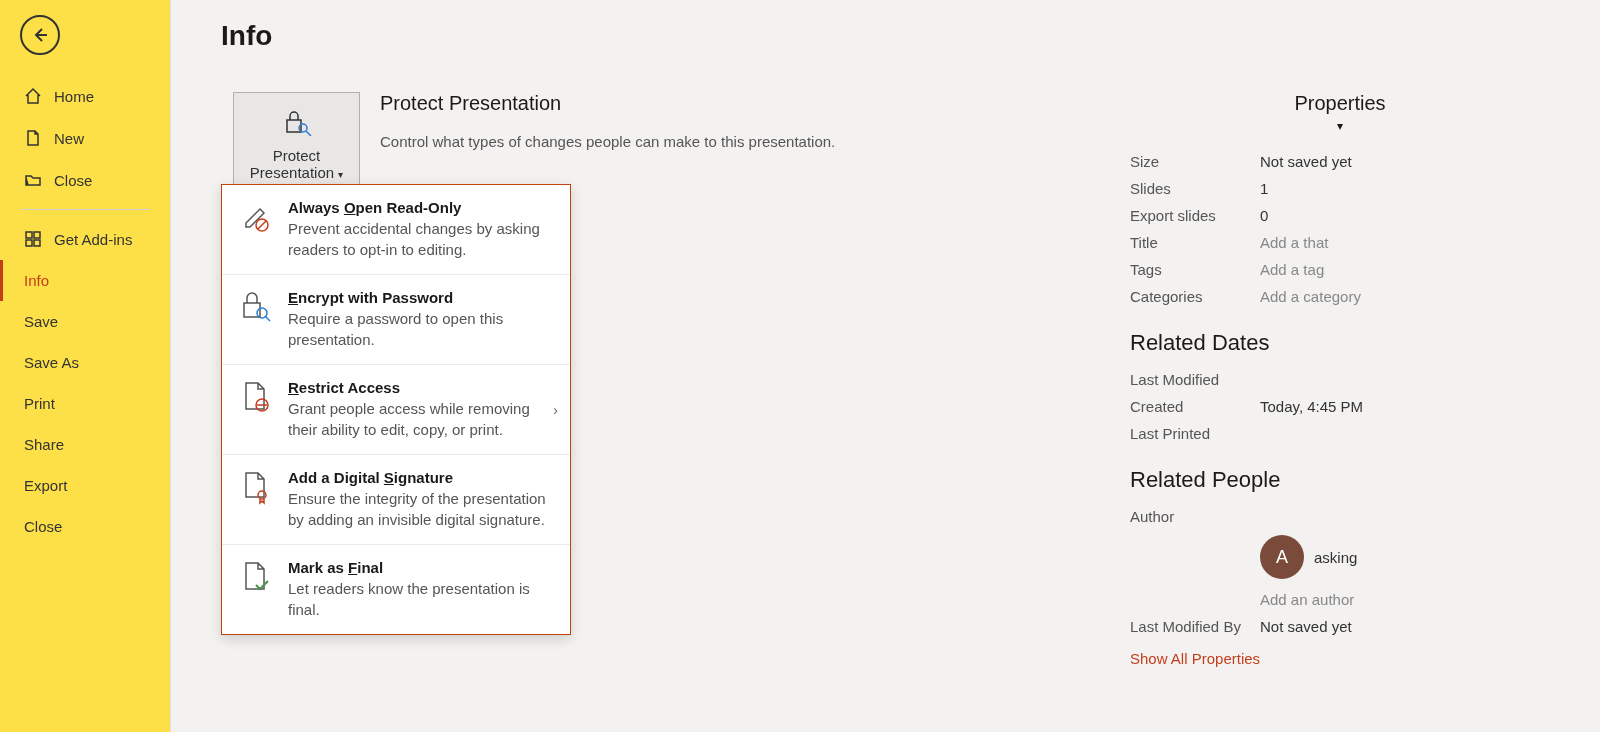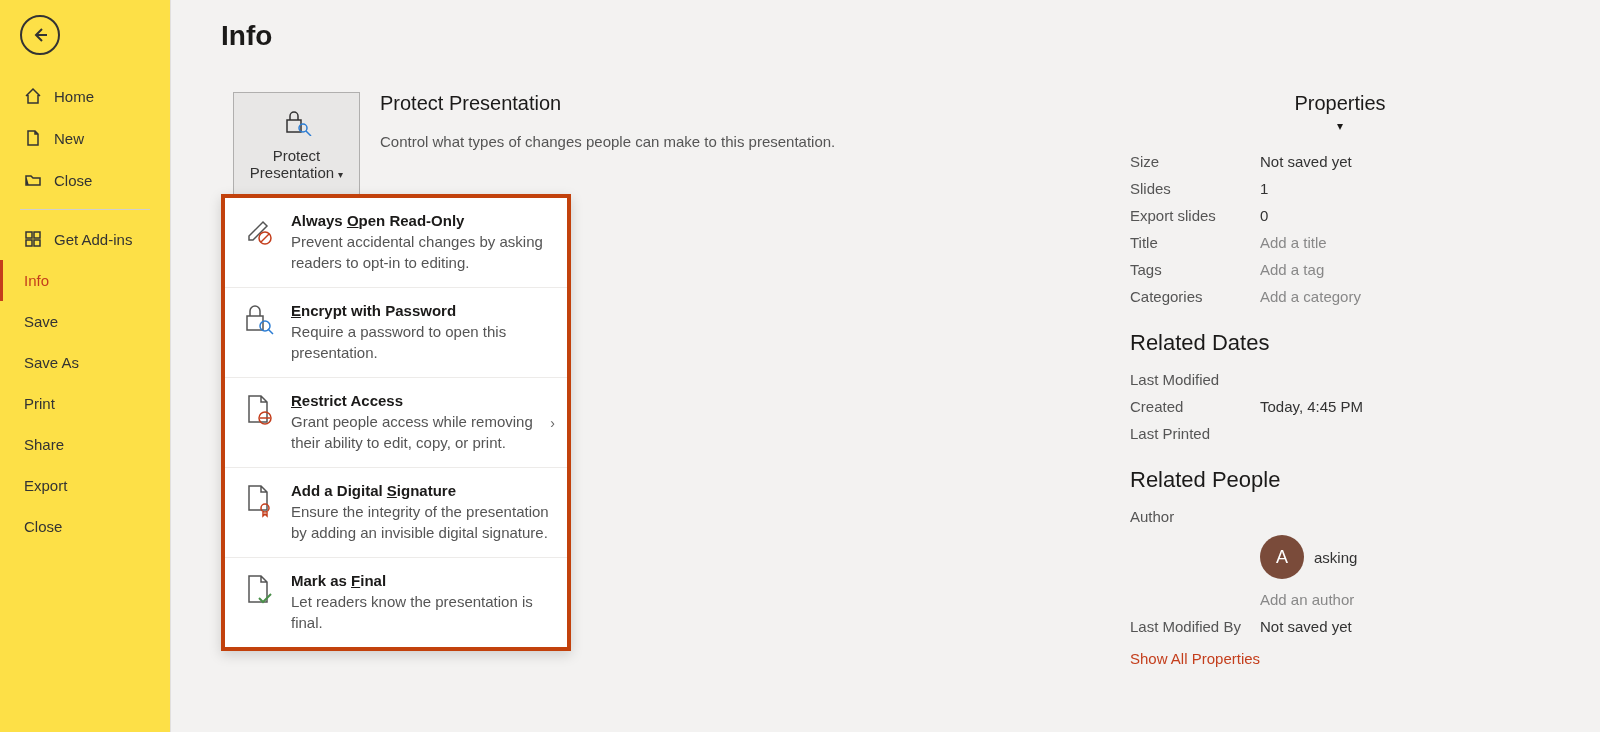--- a/index.html
+++ b/index.html
@@ -19,21 +19,21 @@
     .left-col { flex: 1; }
     .right-col { width: 420px; }
     
     .section { display: flex; gap: 20px; margin-bottom: 20px; position: relative; }
     .section-btn { width: 127px; height: 104px; background: #fafafa; border: 1px solid #b0afae; display: flex; flex-direction: column; align-items: center; justify-content: center; gap: 8px; font-size: 15px; color: #333; cursor: pointer; text-align: center; padding: 8px; margin-left: 12px; }
     .section-btn.active { background: #e8e7e6; }
     .section-btn .chev { font-size: 10px; margin-left: 4px; }
     .section-body h2 { font-size: 20px; font-weight: 400; color: #1b1a19; margin-bottom: 16px; }
     .section-body p { font-size: 15px; color: #555; line-height: 1.5; }
     
-    .dropdown-menu { position: absolute; top: 102px; left: 0; width: 350px; background: #fff; border: 4px solid #c2410c; box-shadow: 0 4px 12px rgba(0,0,0,0.15); z-index: 10; }
+    .dropdown-menu { position: absolute; top: 92px; left: 0; width: 350px; background: #fff; border: 1px solid #c2410c; box-shadow: 0 4px 12px rgba(0,0,0,0.15); z-index: 10; }
     .menu-item { display: flex; gap: 14px; padding: 14px 16px; cursor: pointer; border-bottom: 1px solid #edebe9; position: relative; }
     .menu-item:last-child { border-bottom: none; }
     .menu-item .mi-icon { width: 36px; height: 36px; flex-shrink: 0; display: flex; align-items: center; justify-content: center; }
     .menu-item .mi-text { flex: 1; }
     .menu-item .mi-title { font-size: 15px; font-weight: 600; color: #1b1a19; margin-bottom: 2px; }
     .menu-item .mi-desc { font-size: 15px; color: #555; line-height: 1.4; }
     .menu-item .mi-arrow { position: absolute; right: 12px; top: 50%; transform: translateY(-50%); color: #666; font-size: 14px; }
     
     .obscured { color: #555; font-size: 15px; margin-left: 147px; line-height: 1.6; }
     
@@ -236,21 +236,21 @@
       <div class="prop-row">
           <span class="prop-label">Slides</span>
           <span class="prop-value">1</span>
         </div>
       <div class="prop-row">
           <span class="prop-label">Export slides</span>
           <span class="prop-value">0</span>
         </div>
       <div class="prop-row">
           <span class="prop-label">Title</span>
-          <span class="prop-value placeholder">Add a title</span>
+          <span class="prop-value placeholder">Add a that</span>
         </div>
       <div class="prop-row">
           <span class="prop-label">Tags</span>
           <span class="prop-value placeholder">Add a tag</span>
         </div>
       <div class="prop-row">
           <span class="prop-label">Categories</span>
           <span class="prop-value placeholder">Add a category</span>
         </div>
 

